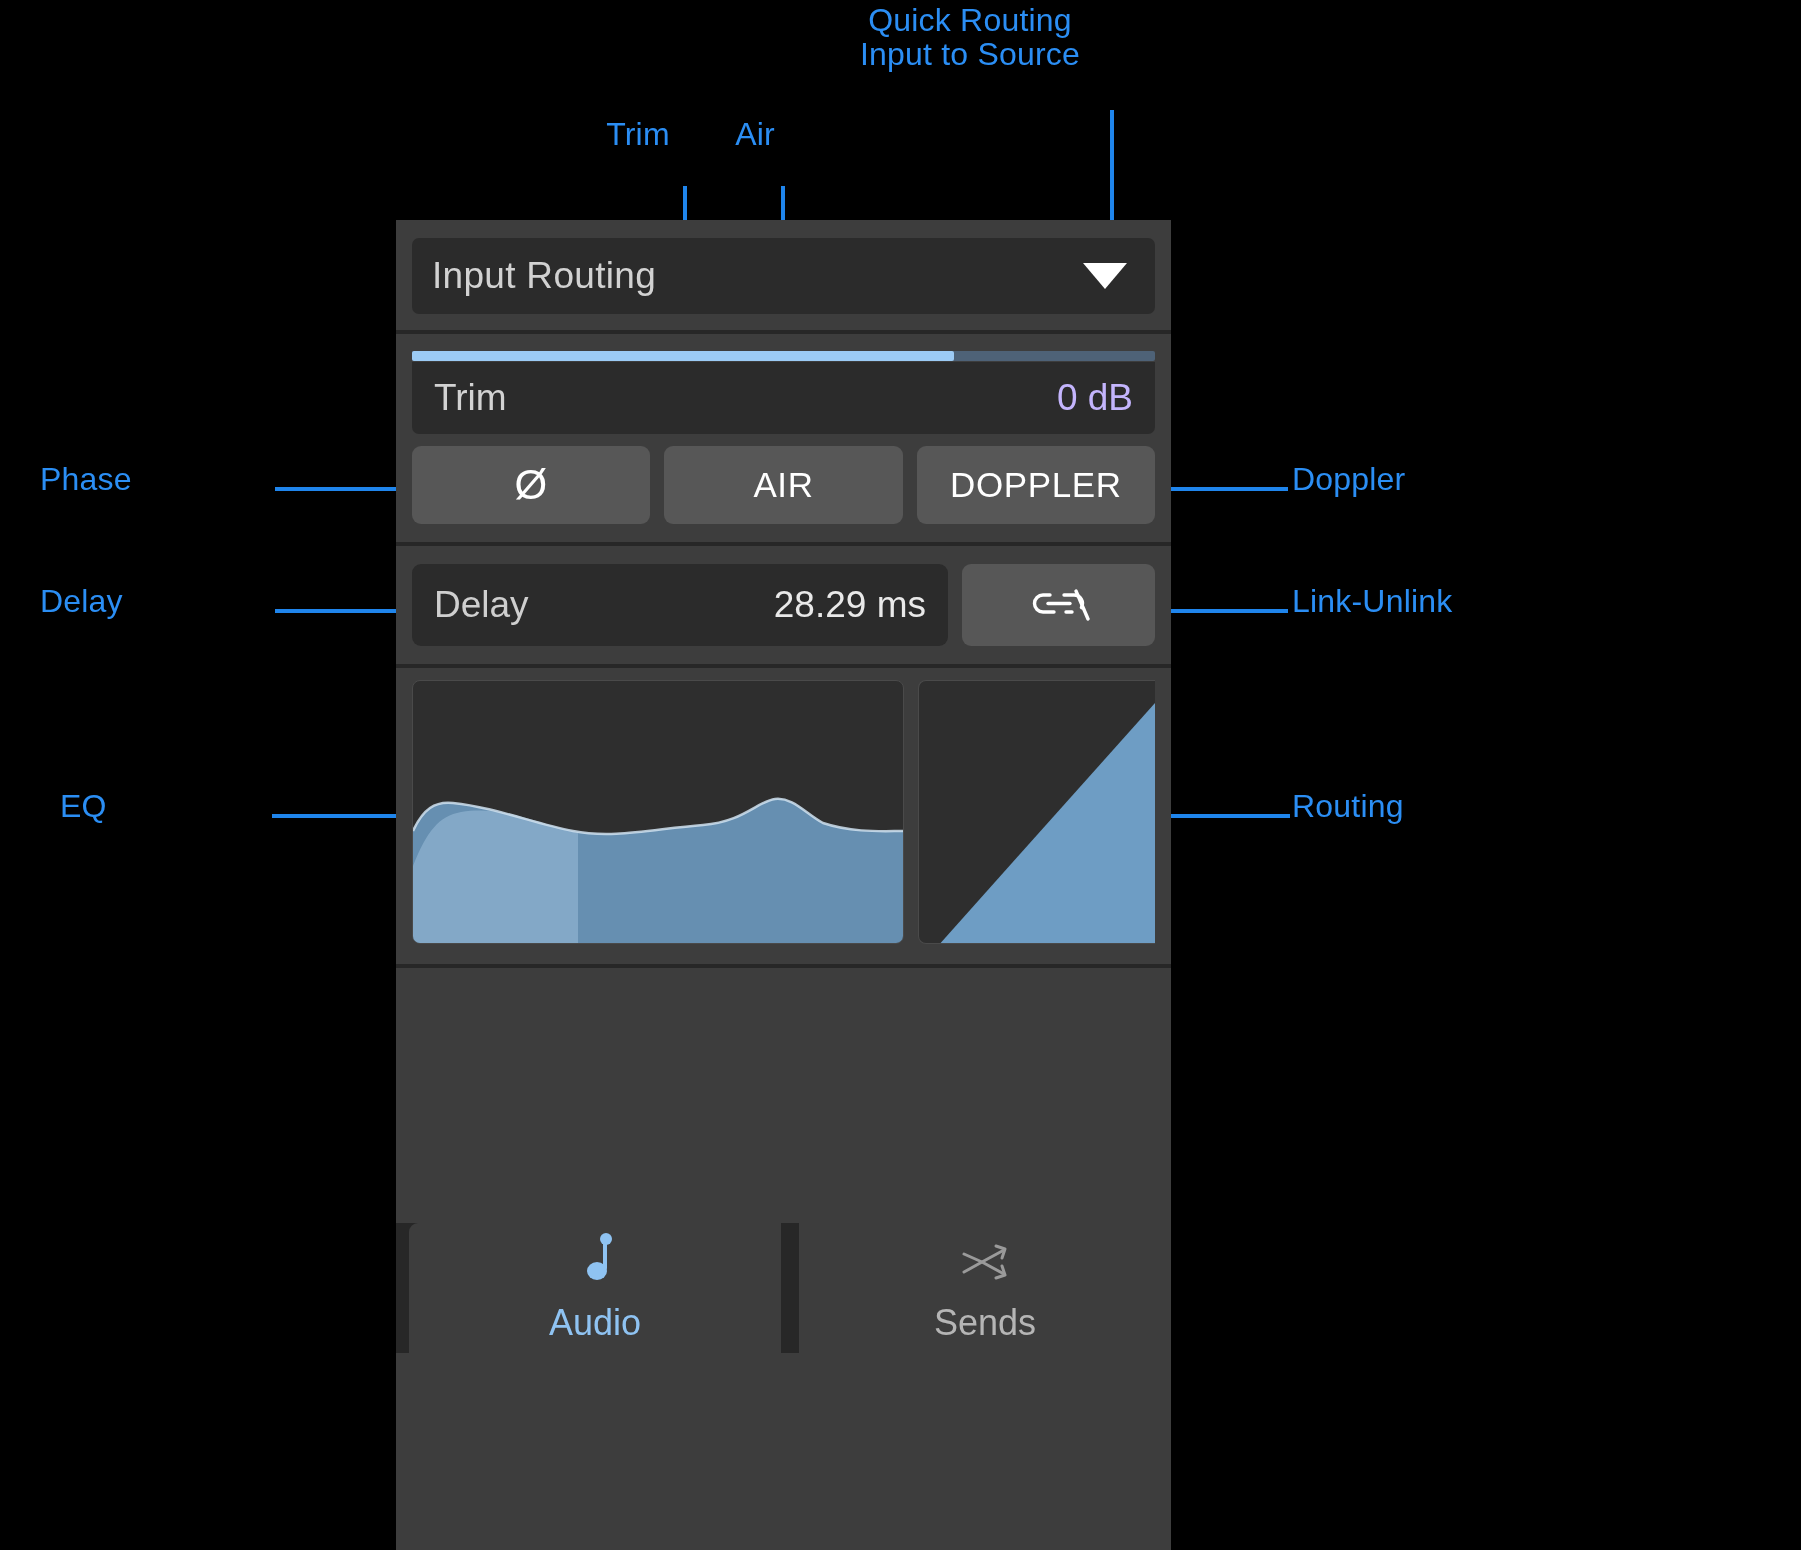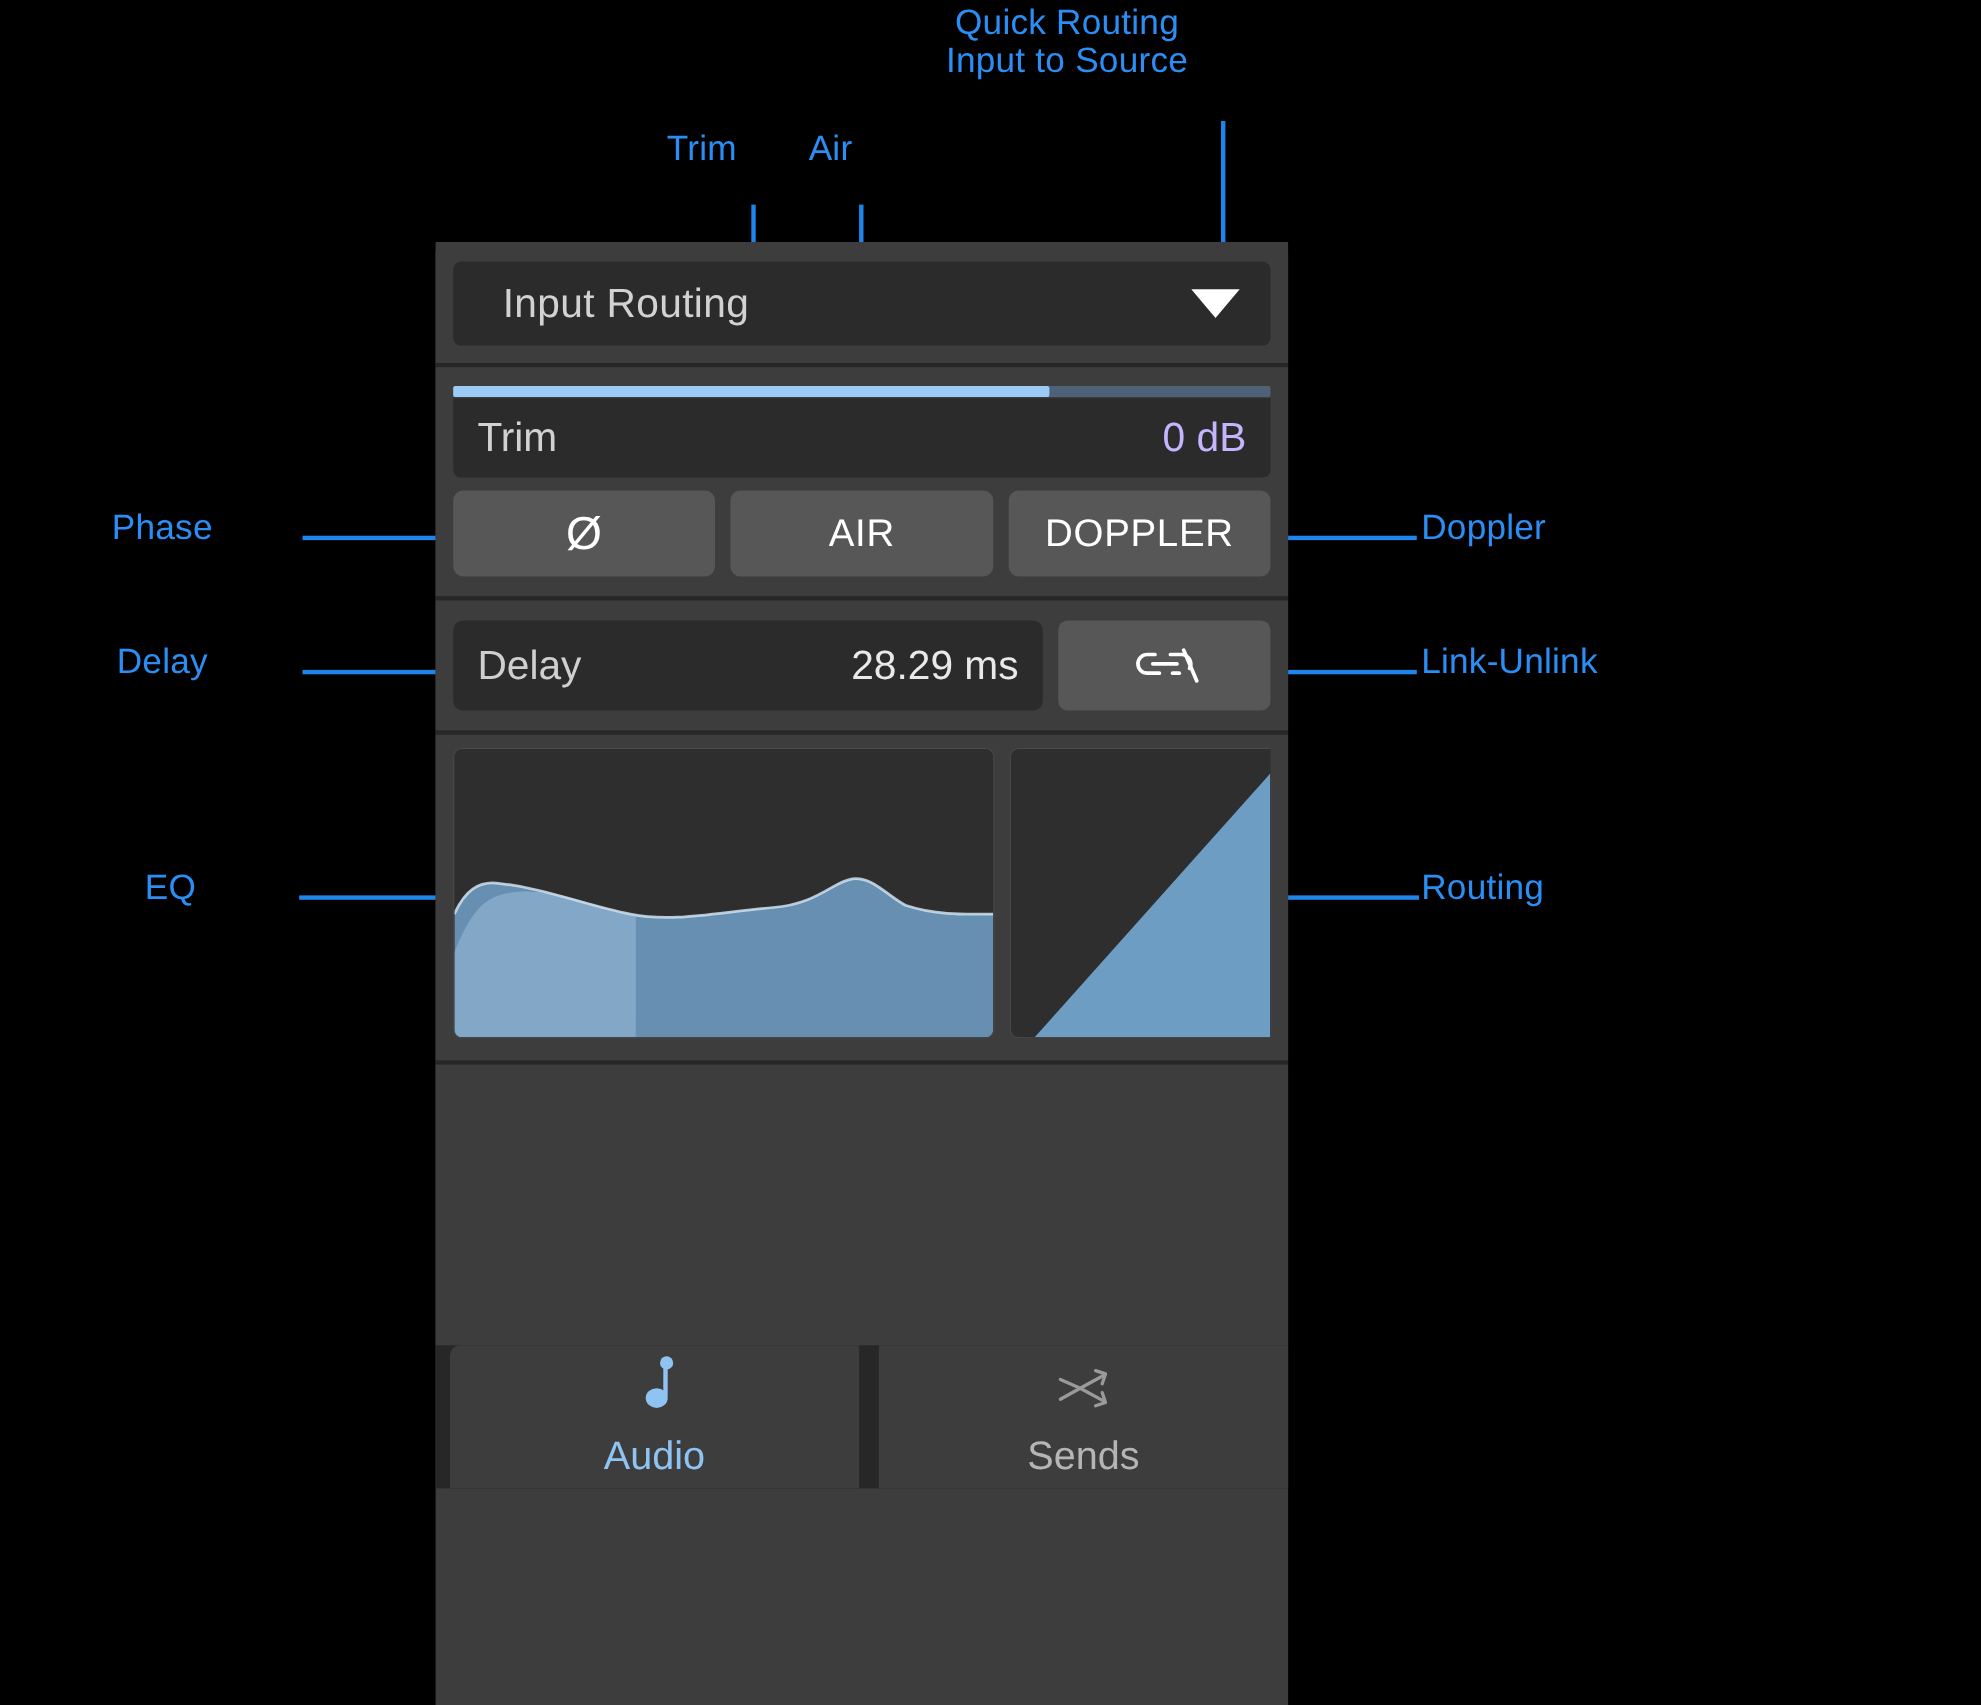--- a/index.html
+++ b/index.html
@@ -8,41 +8,41 @@
     font-family:"Liberation Sans","DejaVu Sans",sans-serif;
     -webkit-font-smoothing:antialiased;
   }
 
   
   .anno{
     position:absolute;color:#2b8ef4;font-size:32px;line-height:1.06;
     white-space:pre-line;font-weight:400;letter-spacing:.2px;
   }
   .anno.c{text-align:center;}
-  .anno.r{text-align:center;}
+  .anno.r{text-align:left;}
   .leader{position:absolute;background:#1f85ec;}
   .leader.v{width:4px;}
   .leader.h{height:4px;}
   .dot{position:absolute;width:18px;height:18px;border-radius:50%;background:#1f85ec;}
 
   
   #panel{
     position:absolute;left:396px;top:220px;width:775px;height:1330px;
     background:#3d3d3d;border-radius:10px 10px 0 0;
   }
   .sect{background:#3d3d3d;}
   .divider{height:4px;background:#272727;}
 
   .routing-wrap{padding:18px 16px 16px 16px;}
   .routing{
     height:76px;background:#2b2b2b;border-radius:7px;
     display:flex;align-items:center;position:relative;
   }
   .routing-label{
-    color:#d2d2d2;font-size:37px;letter-spacing:.3px;margin-left:45px;
+    color:#d2d2d2;font-size:37px;padding-left:20px;letter-spacing:.3px;
   }
   .caret{
     position:absolute;right:28px;top:50%;transform:translateY(-50%);
     width:0;height:0;border-left:22px solid transparent;border-right:22px solid transparent;
     border-top:26px solid #ffffff;
   }
 
   .trim-wrap{padding:14px 16px 0 16px;}
   .slider{position:relative;height:14px;}
   .track{position:absolute;left:0;right:0;top:3px;height:10px;background:#4e6277;border-radius:2px;}

